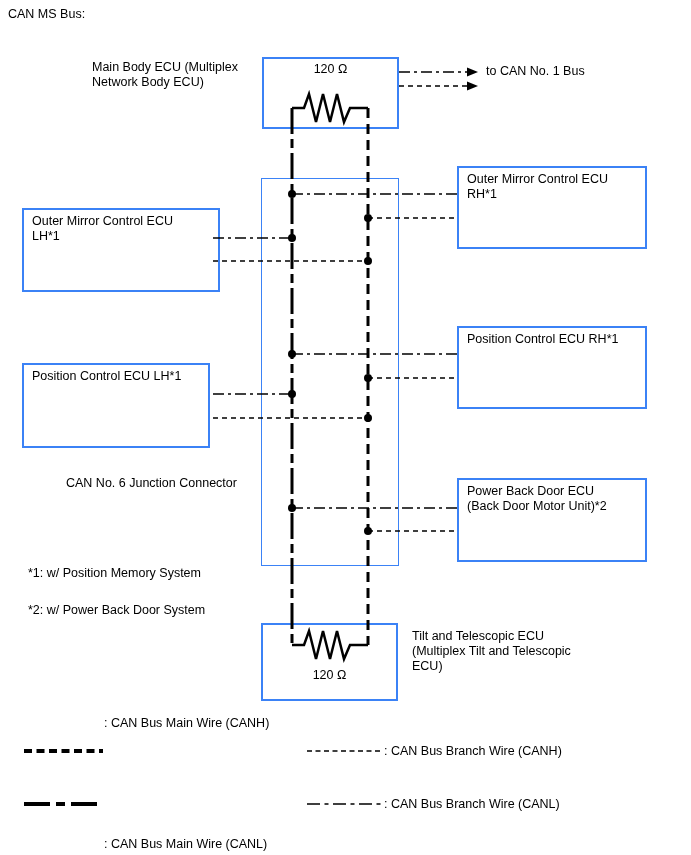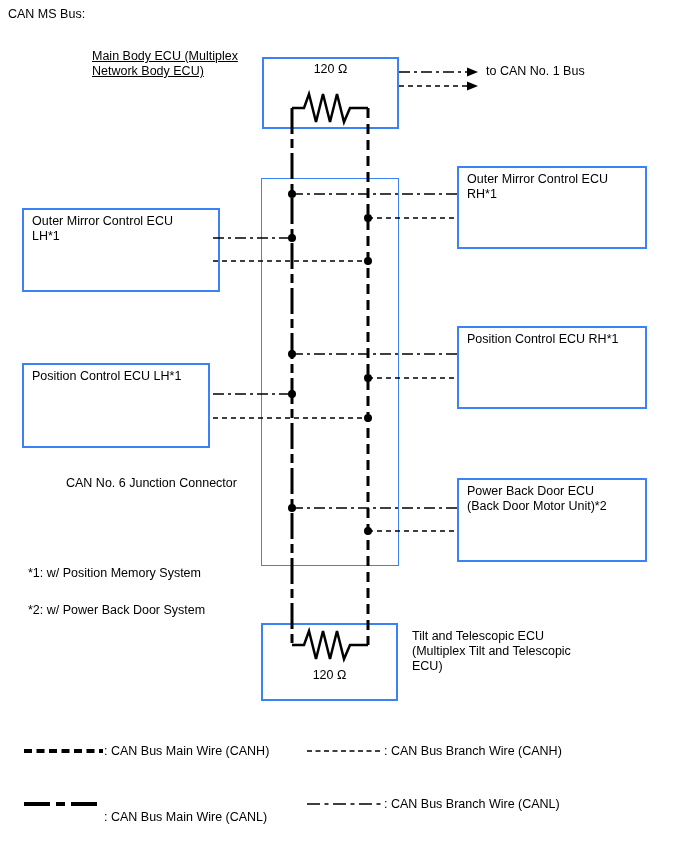--- a/index.html
+++ b/index.html
@@ -52,21 +52,21 @@
     pointer-events: none;
   }
 </style>
 </head>
 <body>
 
 <div class="canvas">
 
   <div class="label nowrap" style="left:8px; top:7px;">CAN MS Bus:</div>
 
-  <div class="label" style="left:92px; top:49px; width:165px;text-decoration:underline;">Main Body ECU (Multiplex Network Body ECU)</div>
+  <div class="label" style="left:92px; top:60px; width:165px;">Main Body ECU (Multiplex Network Body ECU)</div>
 
   <div class="box" style="left:262px; top:57px; width:137px; height:72px;">
     <div class="center-text" style="top:3px;">120 Ω</div>
   </div>
 
   <div class="label nowrap" style="left:486px; top:64px;">to CAN No. 1 Bus</div>
 
   <div class="box junction-box" style="left:261px; top:178px; width:138px; height:388px;"></div>
 
   <div class="box ecu-box" style="left:22px; top:208px; width:198px; height:84px;">
@@ -135,18 +135,18 @@
     <polygon points="478,72 467,67.5 467,76.5" fill="#000"></polygon>
     <path d="M399,86 H468" stroke="#000" stroke-width="1.4" fill="none" stroke-dasharray="5 4"></path>
     <polygon points="478,86 467,81.5 467,90.5" fill="#000"></polygon>
 
     <path d="M24,751 H103" stroke="#000" stroke-width="4" fill="none" stroke-dasharray="8 4.5"></path>
     <path d="M307,751 H382" stroke="#000" stroke-width="1.4" fill="none" stroke-dasharray="5 3.5"></path>
     <path d="M24,804 H103" stroke="#000" stroke-width="4" fill="none" stroke-dasharray="26 6 9 6"></path>
     <path d="M307,804 H382" stroke="#000" stroke-width="1.4" fill="none" stroke-dasharray="13 4.5 4 4.5"></path>
   </svg>
 
-  <div class="label nowrap" style="left:104px; top:744px;text-align:right;">: CAN Bus Main Wire (CANH)</div>
+  <div class="label nowrap" style="left:104px; top:716px;text-align:right;">: CAN Bus Main Wire (CANH)</div>
   <div class="label nowrap" style="left:384px; top:744px;">: CAN Bus Branch Wire (CANH)</div>
-  <div class="label nowrap" style="left:104px; top:810px;">: CAN Bus Main Wire (CANL)</div>
+  <div class="label nowrap" style="left:104px; top:837px;">: CAN Bus Main Wire (CANL)</div>
   <div class="label nowrap" style="left:384px; top:797px;">: CAN Bus Branch Wire (CANL)</div>
 
 </div>
 
 </body></html>

